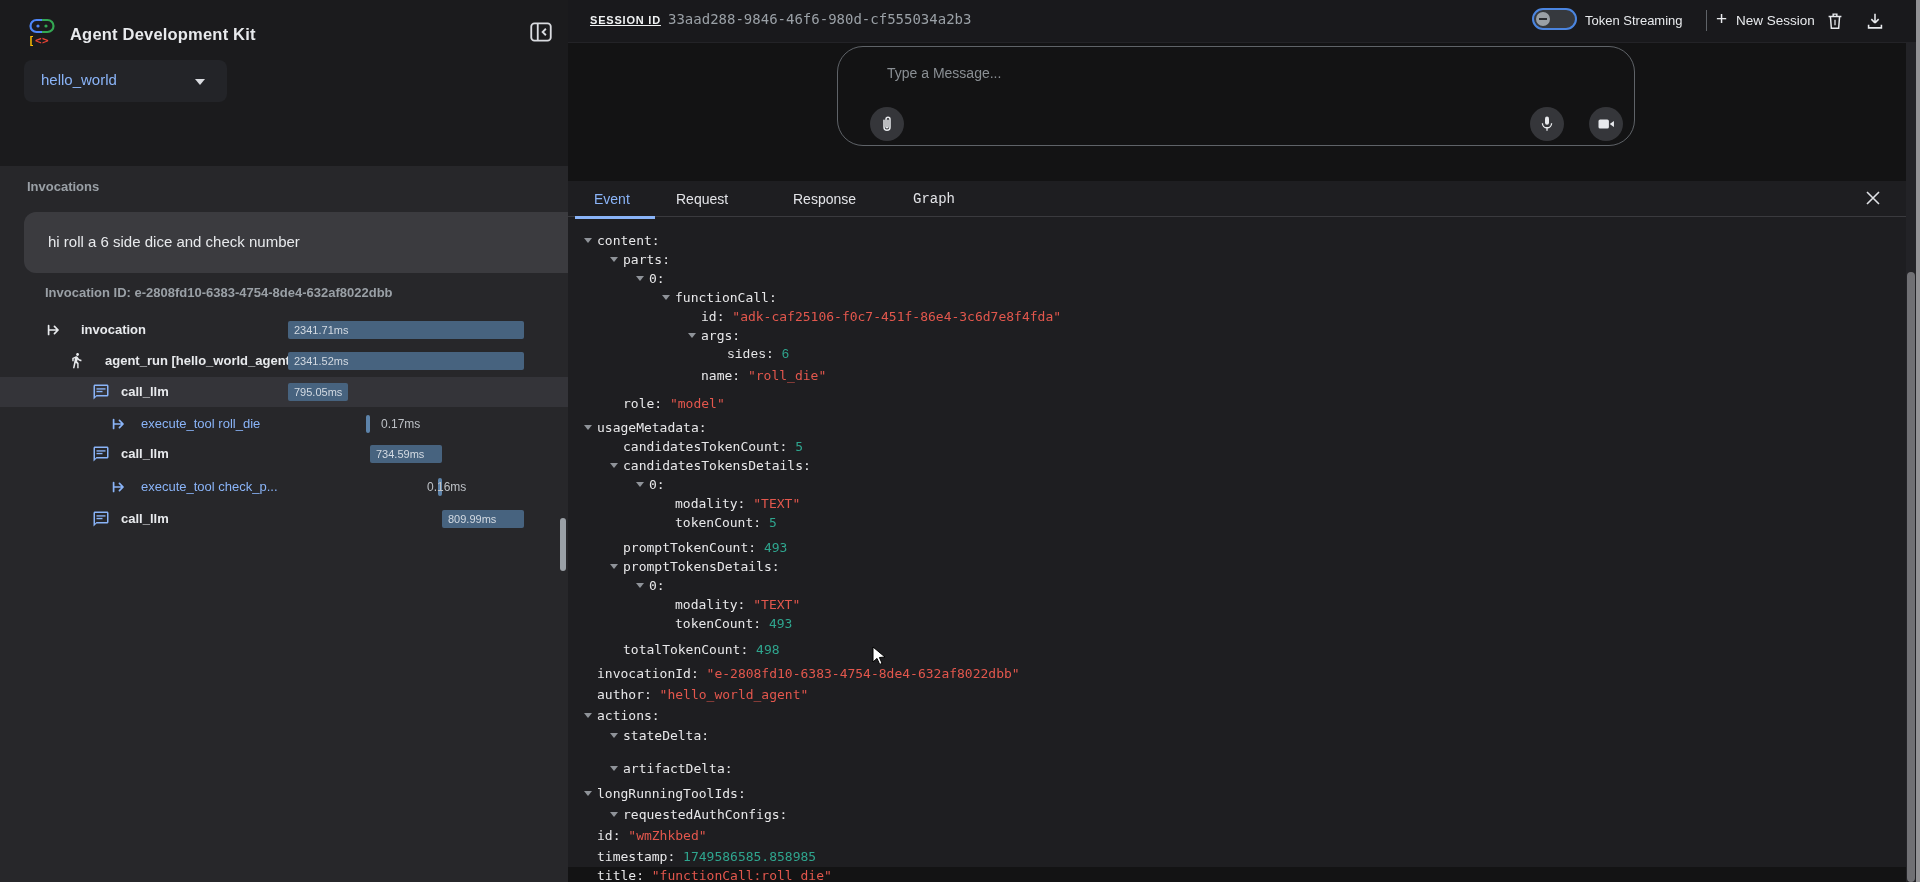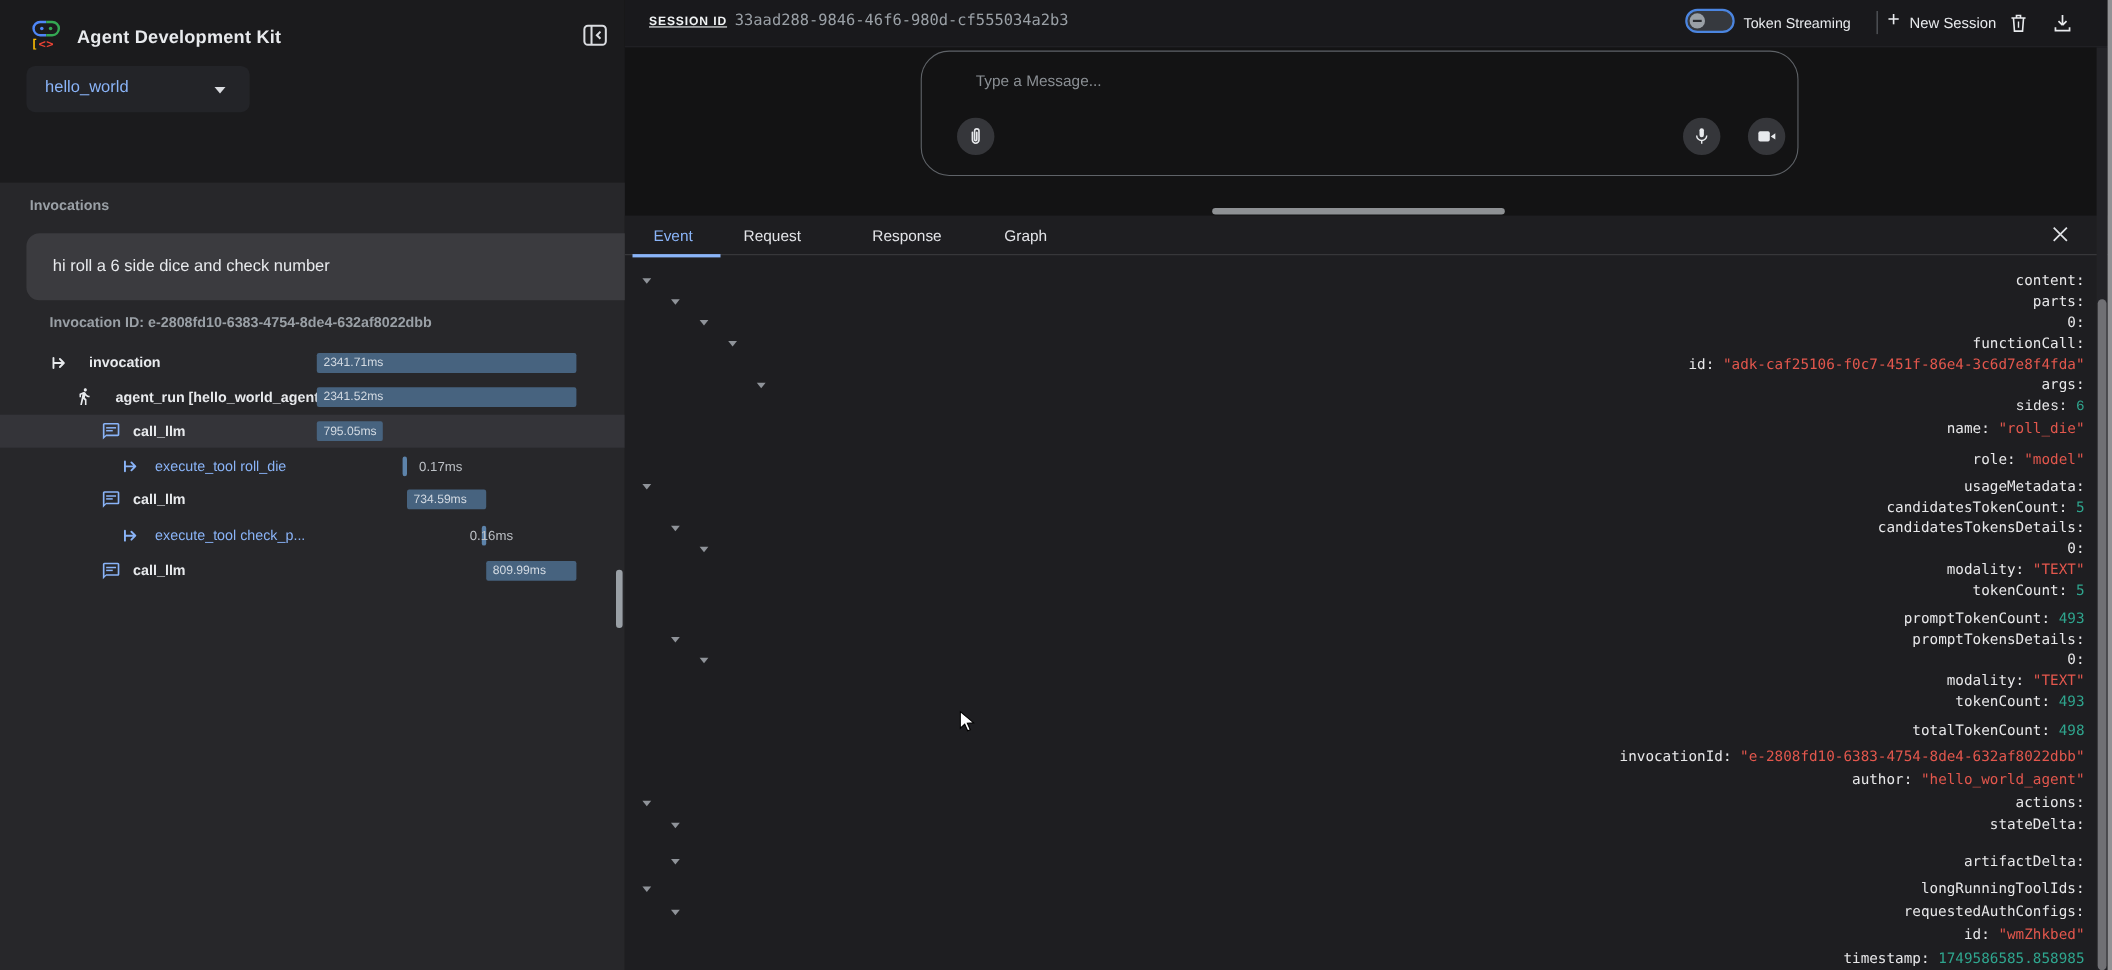--- a/index.html
+++ b/index.html
@@ -50,30 +50,30 @@
   #token-toggle .knob::after { content:""; position:absolute; left:3px; top:6px; width:8px; height:2px; background:#2b2d31; }
   #token-label { position:absolute; left:1017px; top:13px; font-size:13px; color:#e8eaed; }
   #tb-divider { position:absolute; left:1138px; top:10px; width:1px; height:21px; background:#5f6368; }
   #new-session { position:absolute; left:1148px; top:9px; height:24px; cursor:pointer; color:#e8eaed; }
   #new-session .plus { position:absolute; left:0; top:-1px; font-size:19px; font-weight:400; }
   #new-session .lbl { position:absolute; left:20px; top:4px; font-size:13.5px; white-space:nowrap; }
   .icon-btn { position:absolute; top:10px; width:22px; height:22px; cursor:pointer; }
   #trash-btn { left:1256px; } #download-btn { left:1296px; }
 
   
-  #message-card { position:absolute; left:837px; top:46px; width:798px; height:114px; border:1px solid #5f6368; border-radius:26px; }
+  #message-card { position:absolute; left:837px; top:46px; width:798px; height:100px; border:1px solid #5f6368; border-radius:26px; }
   #message-input { position:absolute; left:49px; top:18px; font-size:14px; color:#8a8f94; cursor:text; }
   .circle-btn { position:absolute; width:34px; height:34px; border-radius:50%; background:#35363a; cursor:pointer; }
   #attach-btn { left:32px; top:60px; }
   #mic-btn { left:692px; top:60px; }
   #video-btn { left:751px; top:60px; }
   .circle-btn svg { position:absolute; left:7px; top:7px; }
 
   
-  #bottom-sheet { position:absolute; left:568px; top:196px; width:1352px; height:686px; background:#1e1e21;text-align:right; }
+  #bottom-sheet { position:absolute; left:568px; top:181px; width:1352px; height:686px; background:#1e1e21; }
   #drag-handle { position:absolute; left:1102px; top:189px; width:266px; height:6px; border-radius:3px; background:#8e9194; cursor:ns-resize; }
   #event-tabs { position:absolute; left:0; top:2px; width:1352px; height:34px; border-bottom:1px solid #3a3a3e; }
   .e-tab { position:absolute; top:8px; font-size:14px; color:#e3e4e8; cursor:pointer; }
   .e-tab.active { color:#8ab4f8; font-weight:500; }
   #event-ink { position:absolute; left:7px; top:33px; width:80px; height:3px; background:#8ab4f8; }
   #close-panel { position:absolute; left:1294px; top:6px; width:22px; height:22px; cursor:pointer; }
 
   #json-lines { position:absolute; left:27px; top:50px; width:1300px; }
   .j-line { position:relative; line-height:19px; font-size:13px; font-family:"DejaVu Sans Mono", monospace; white-space:nowrap; }
   .j-key { color:#e8e8ea; }
@@ -233,21 +233,21 @@
   </div>
 </div>
 
 <div id="drag-handle"></div>
 <div id="bottom-sheet">
   <div id="event-tabs">
     <div id="event-ink"></div>
   <div class="e-tab active" style="left: 26px;">Event</div>
       <div class="e-tab" style="left: 108px;">Request</div>
       <div class="e-tab" style="left: 225px;">Response</div>
-      <div class="e-tab" style="left: 345px;">Graph</div>
+      <div class="e-tab" style="left: 345px; font-family: Liberation Mono, monospace;">Graph</div>
     </div>
   <svg id="close-panel" viewBox="0 0 22 22">
     <path d="M5 5l12 12M17 5L5 17" stroke="#dfe1e5" stroke-width="1.6"></path>
   </svg>
   <div id="json-lines">
       <div class="j-line" style="margin-top: 0px; padding-left: 2px;"><span class="j-caret" style="left: -11px;"></span><span class="j-key">content:</span></div>
       <div class="j-line" style="margin-top: 0px; padding-left: 28px;"><span class="j-caret" style="left: 15px;"></span><span class="j-key">parts:</span></div>
       <div class="j-line" style="margin-top: 0px; padding-left: 54px;"><span class="j-caret" style="left: 41px;"></span><span class="j-key">0:</span></div>
       <div class="j-line" style="margin-top: 0px; padding-left: 80px;"><span class="j-caret" style="left: 67px;"></span><span class="j-key">functionCall:</span></div>
       <div class="j-line" style="margin-top: 0px; padding-left: 106px;"><span class="j-key">id:</span><span class="j-str"> "adk-caf25106-f0c7-451f-86e4-3c6d7e8f4fda"</span></div>

